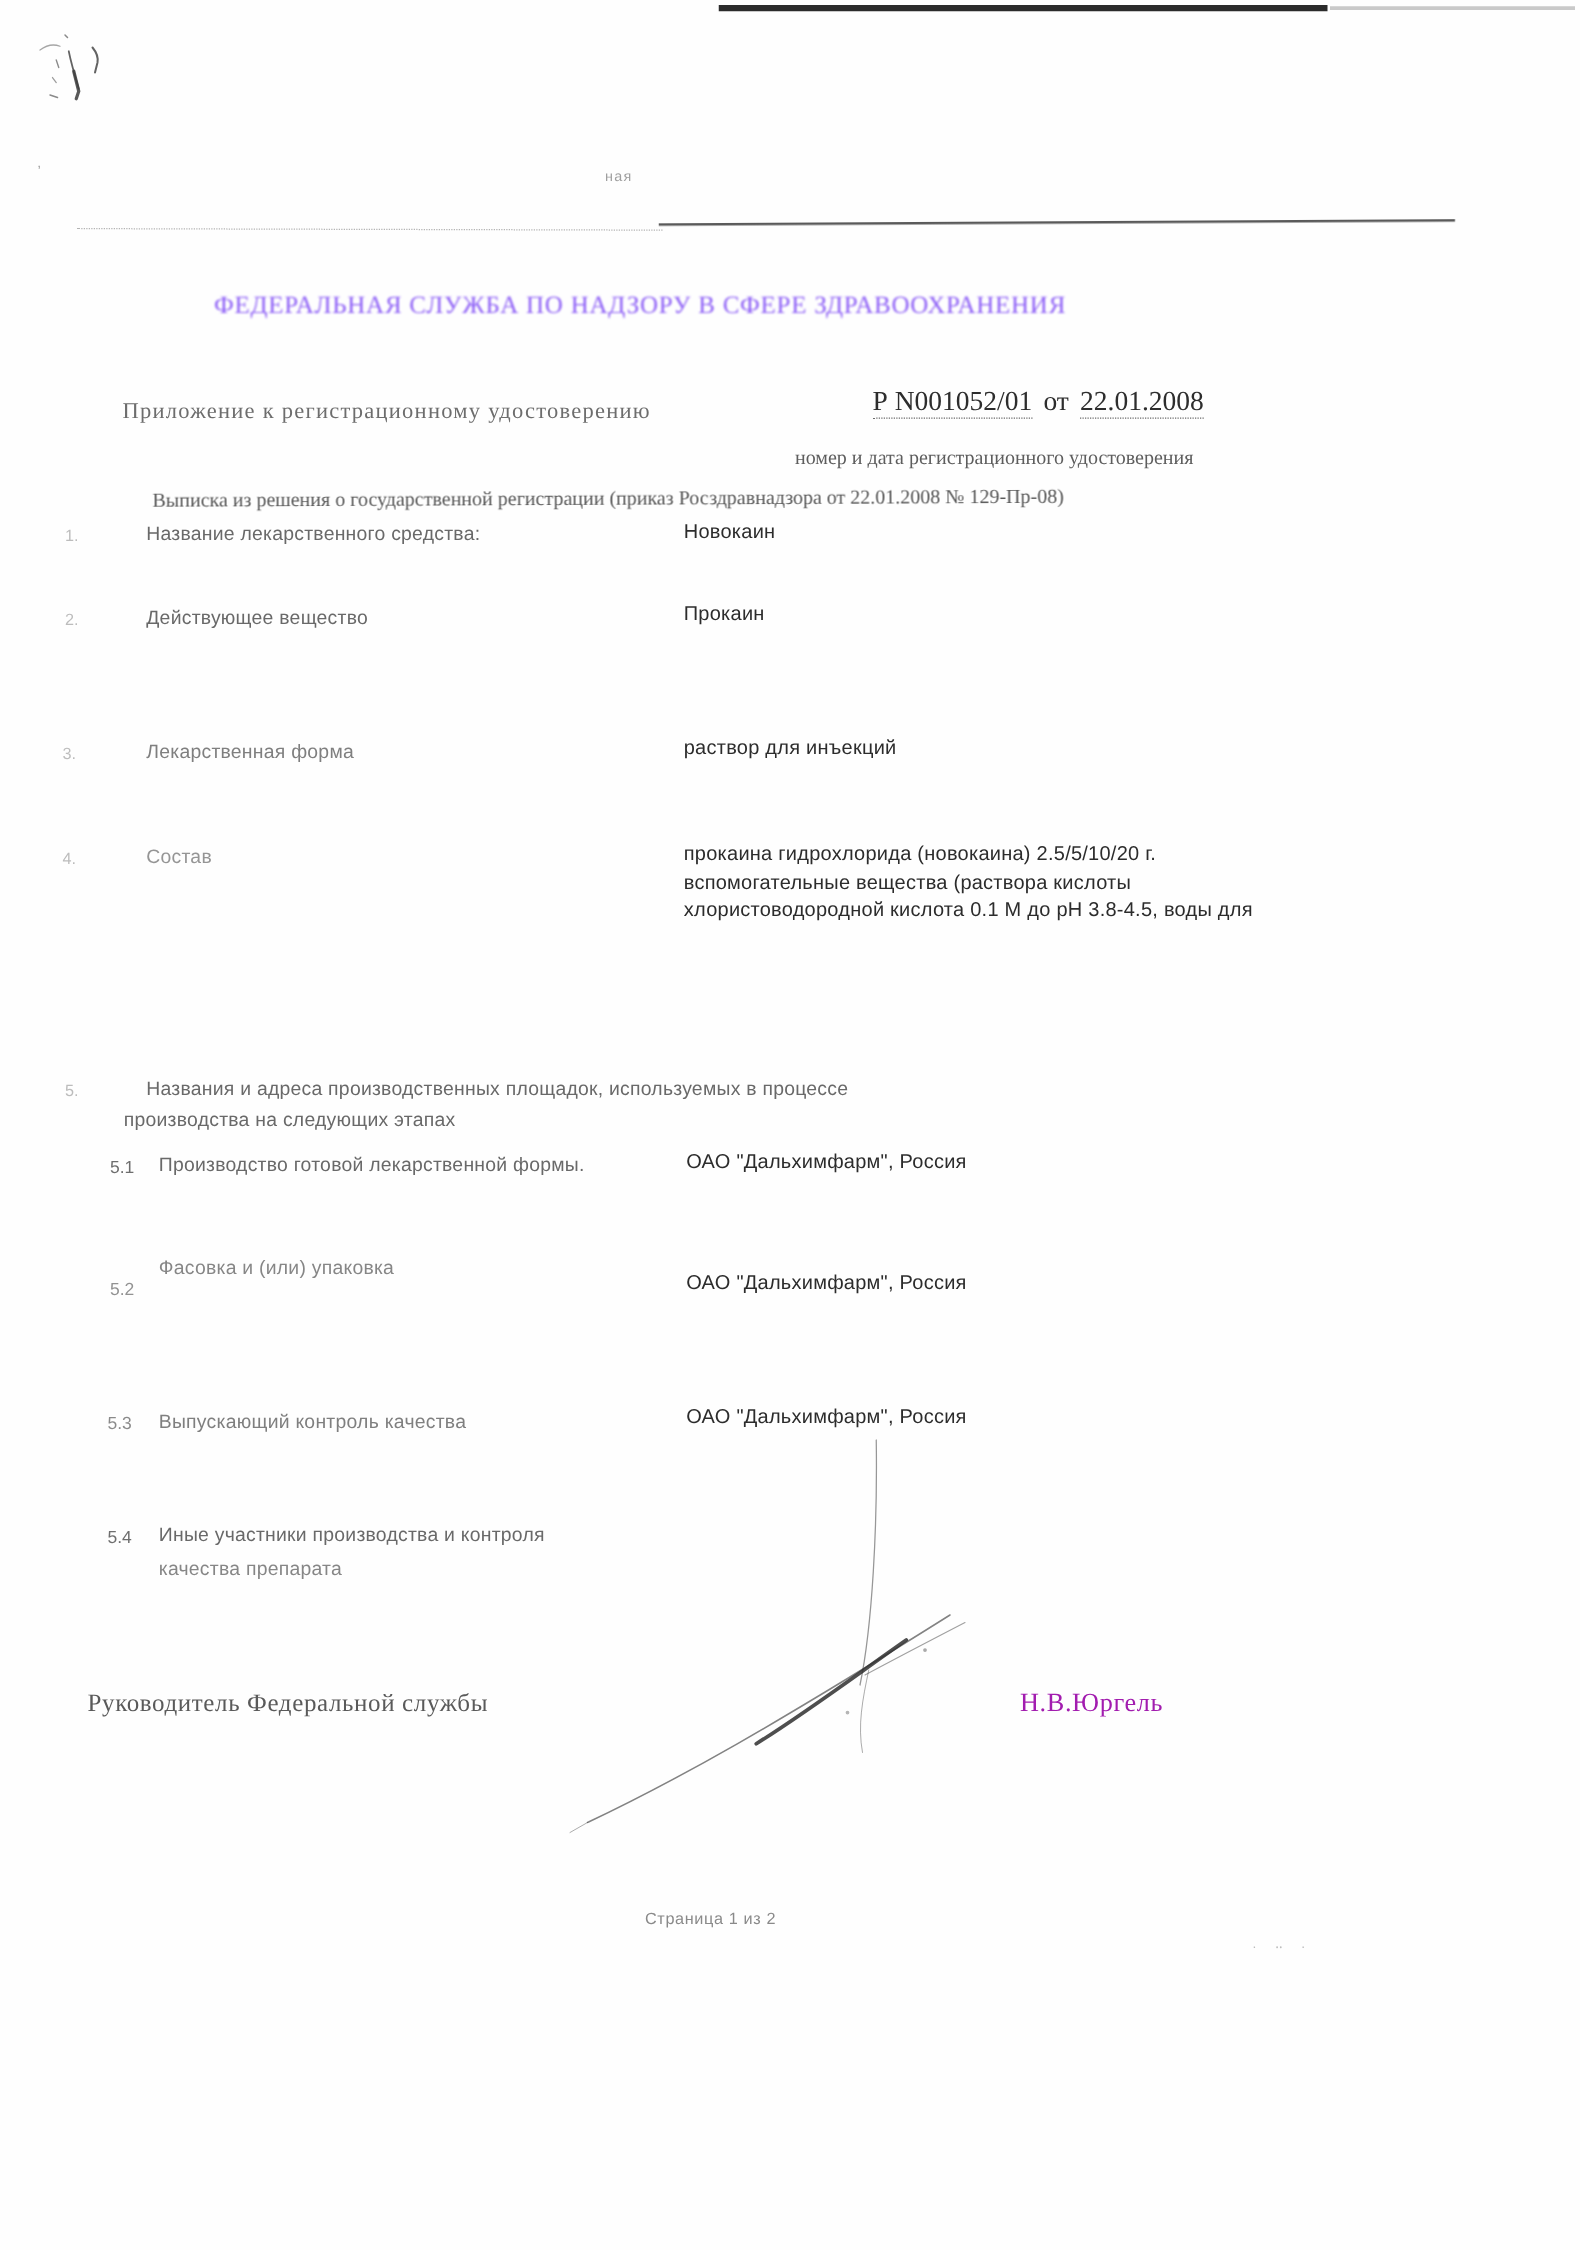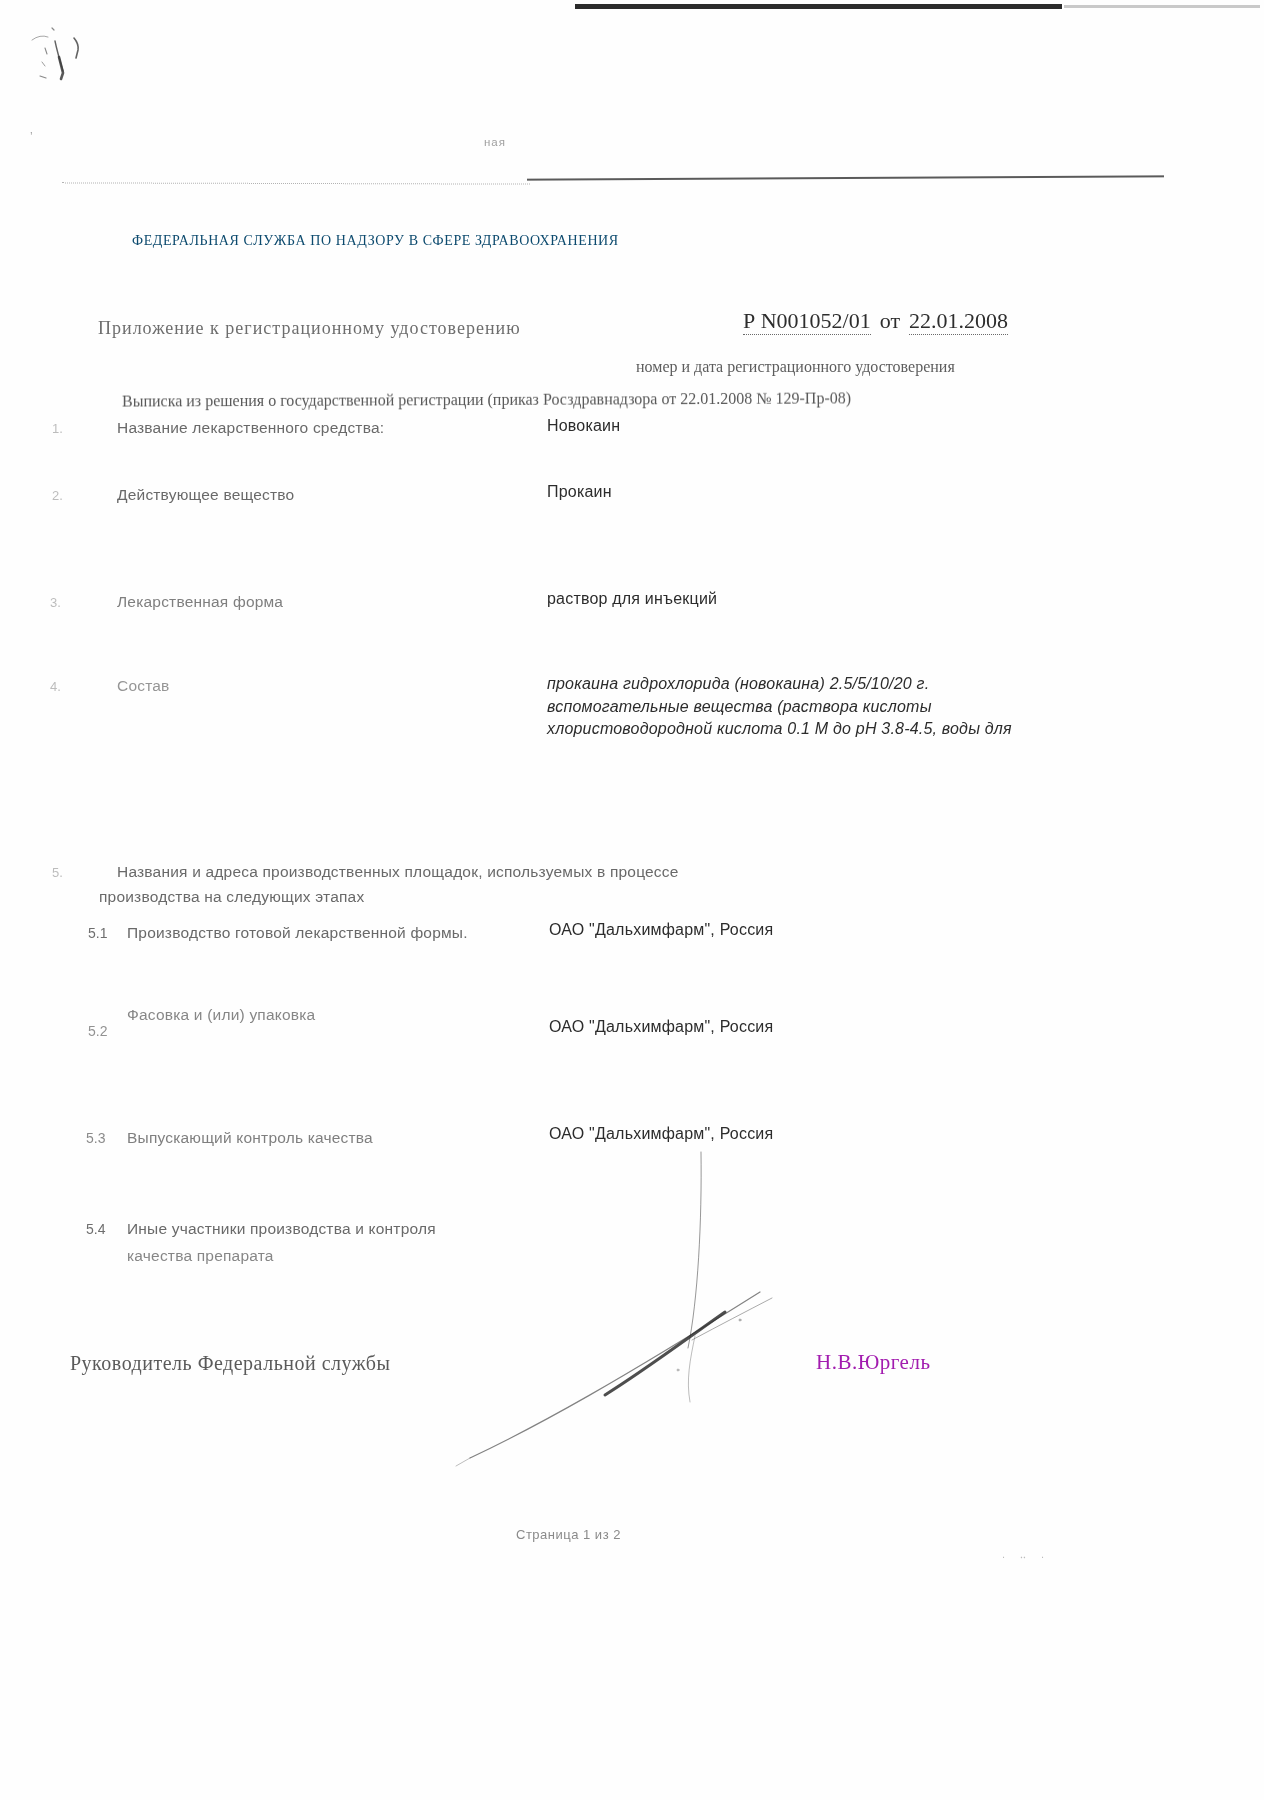--- a/index.html
+++ b/index.html
@@ -13,35 +13,35 @@
 
   .topbar1{position:absolute;left:575px;top:4px;width:487px;height:5px;background:#141414;opacity:.9;}
   .topbar2{position:absolute;left:1064px;top:5px;width:196px;height:3px;background:#8a8a8a;opacity:.45;}
 
   .tick{left:30px;top:130px;font-size:12px;color:#8c8c8c;opacity:.8;}
   .faintnote{left:484px;top:136px;font-size:11.5px;color:#8f8f8f;filter:blur(.4px);opacity:.85;letter-spacing:1px;}
 
   .rule-left{position:absolute;left:62px;top:183px;width:468px;border-top:1.5px dotted #b3b3b3;transform:rotate(.15deg);}
   .rule-right{position:absolute;left:527px;top:177px;width:637px;height:2px;background:#323232;opacity:.8;transform:rotate(-.3deg);filter:blur(.3px);}
 
-  .hdr{left:132px;width:760px;text-align:left;font-size:14px;color:#0c4a6e;
+  .hdr{left:132px;width:760px;text-align:center;font-size:20px;color:#8b5cf6;
        letter-spacing:.6px;filter:blur(.7px);font-family:"Liberation Serif",serif;}
 
   .appendix{left:98px;top:318px;font-size:18px;letter-spacing:1px;color:#6d6d6d;filter:blur(.6px);}
   .regnum{left:698px;top:308px;font-size:22px;color:#2d2d2d;filter:blur(.25px);}
-  .regnum .rn{border-bottom:1px dotted #6a6a6a;padding-bottom:1px;margin-left:45px;}
+  .regnum .rn{border-bottom:1px dotted #6a6a6a;padding-bottom:1px;}
   .regnum .rsep{margin:12px 9px;}
   .regnum .rdate{border-bottom:1px dotted #6a6a6a;padding-bottom:1px;}
   .caption{left:636px;top:358px;font-size:16px;color:#5d5d5d;filter:blur(.5px);}
   .extract{left:122px;top:391px;font-size:16px;color:#585858;filter:blur(.5px);transform:rotate(-.25deg);}
 
   .fnum{color:#5a5a5a;font-size:13px;opacity:.4;filter:blur(.6px);}
   .flabel{font-size:15.5px;color:#696969;filter:blur(.45px);letter-spacing:.2px;}
   .fvalue{font-size:16px;color:#2c2c2c;filter:blur(.12px);letter-spacing:.2px;}
-  .comp{line-height:22.5px;white-space:nowrap;font-style:italic;}
+  .comp{line-height:22.5px;white-space:nowrap;}
 
   .subnum{font-size:14px;color:#6e6e6e;filter:blur(.5px);}
 
   .sigtitle{left:70px;top:1352px;font-size:20px;color:#5a5a5a;filter:blur(.6px);letter-spacing:.5px;}
   .signame{left:816px;top:1350px;font-size:21px;color:#a21caf;filter:blur(.3px);letter-spacing:.5px;}
 
   .footer{left:516px;top:1527px;font-size:13px;color:#8a8a8a;filter:blur(.4px);letter-spacing:.5px;}
   .specks{left:1002px;top:1546px;font-size:11px;color:#9a9a9a;letter-spacing:6px;opacity:.65;}
 
   svg{position:absolute;overflow:visible;}

